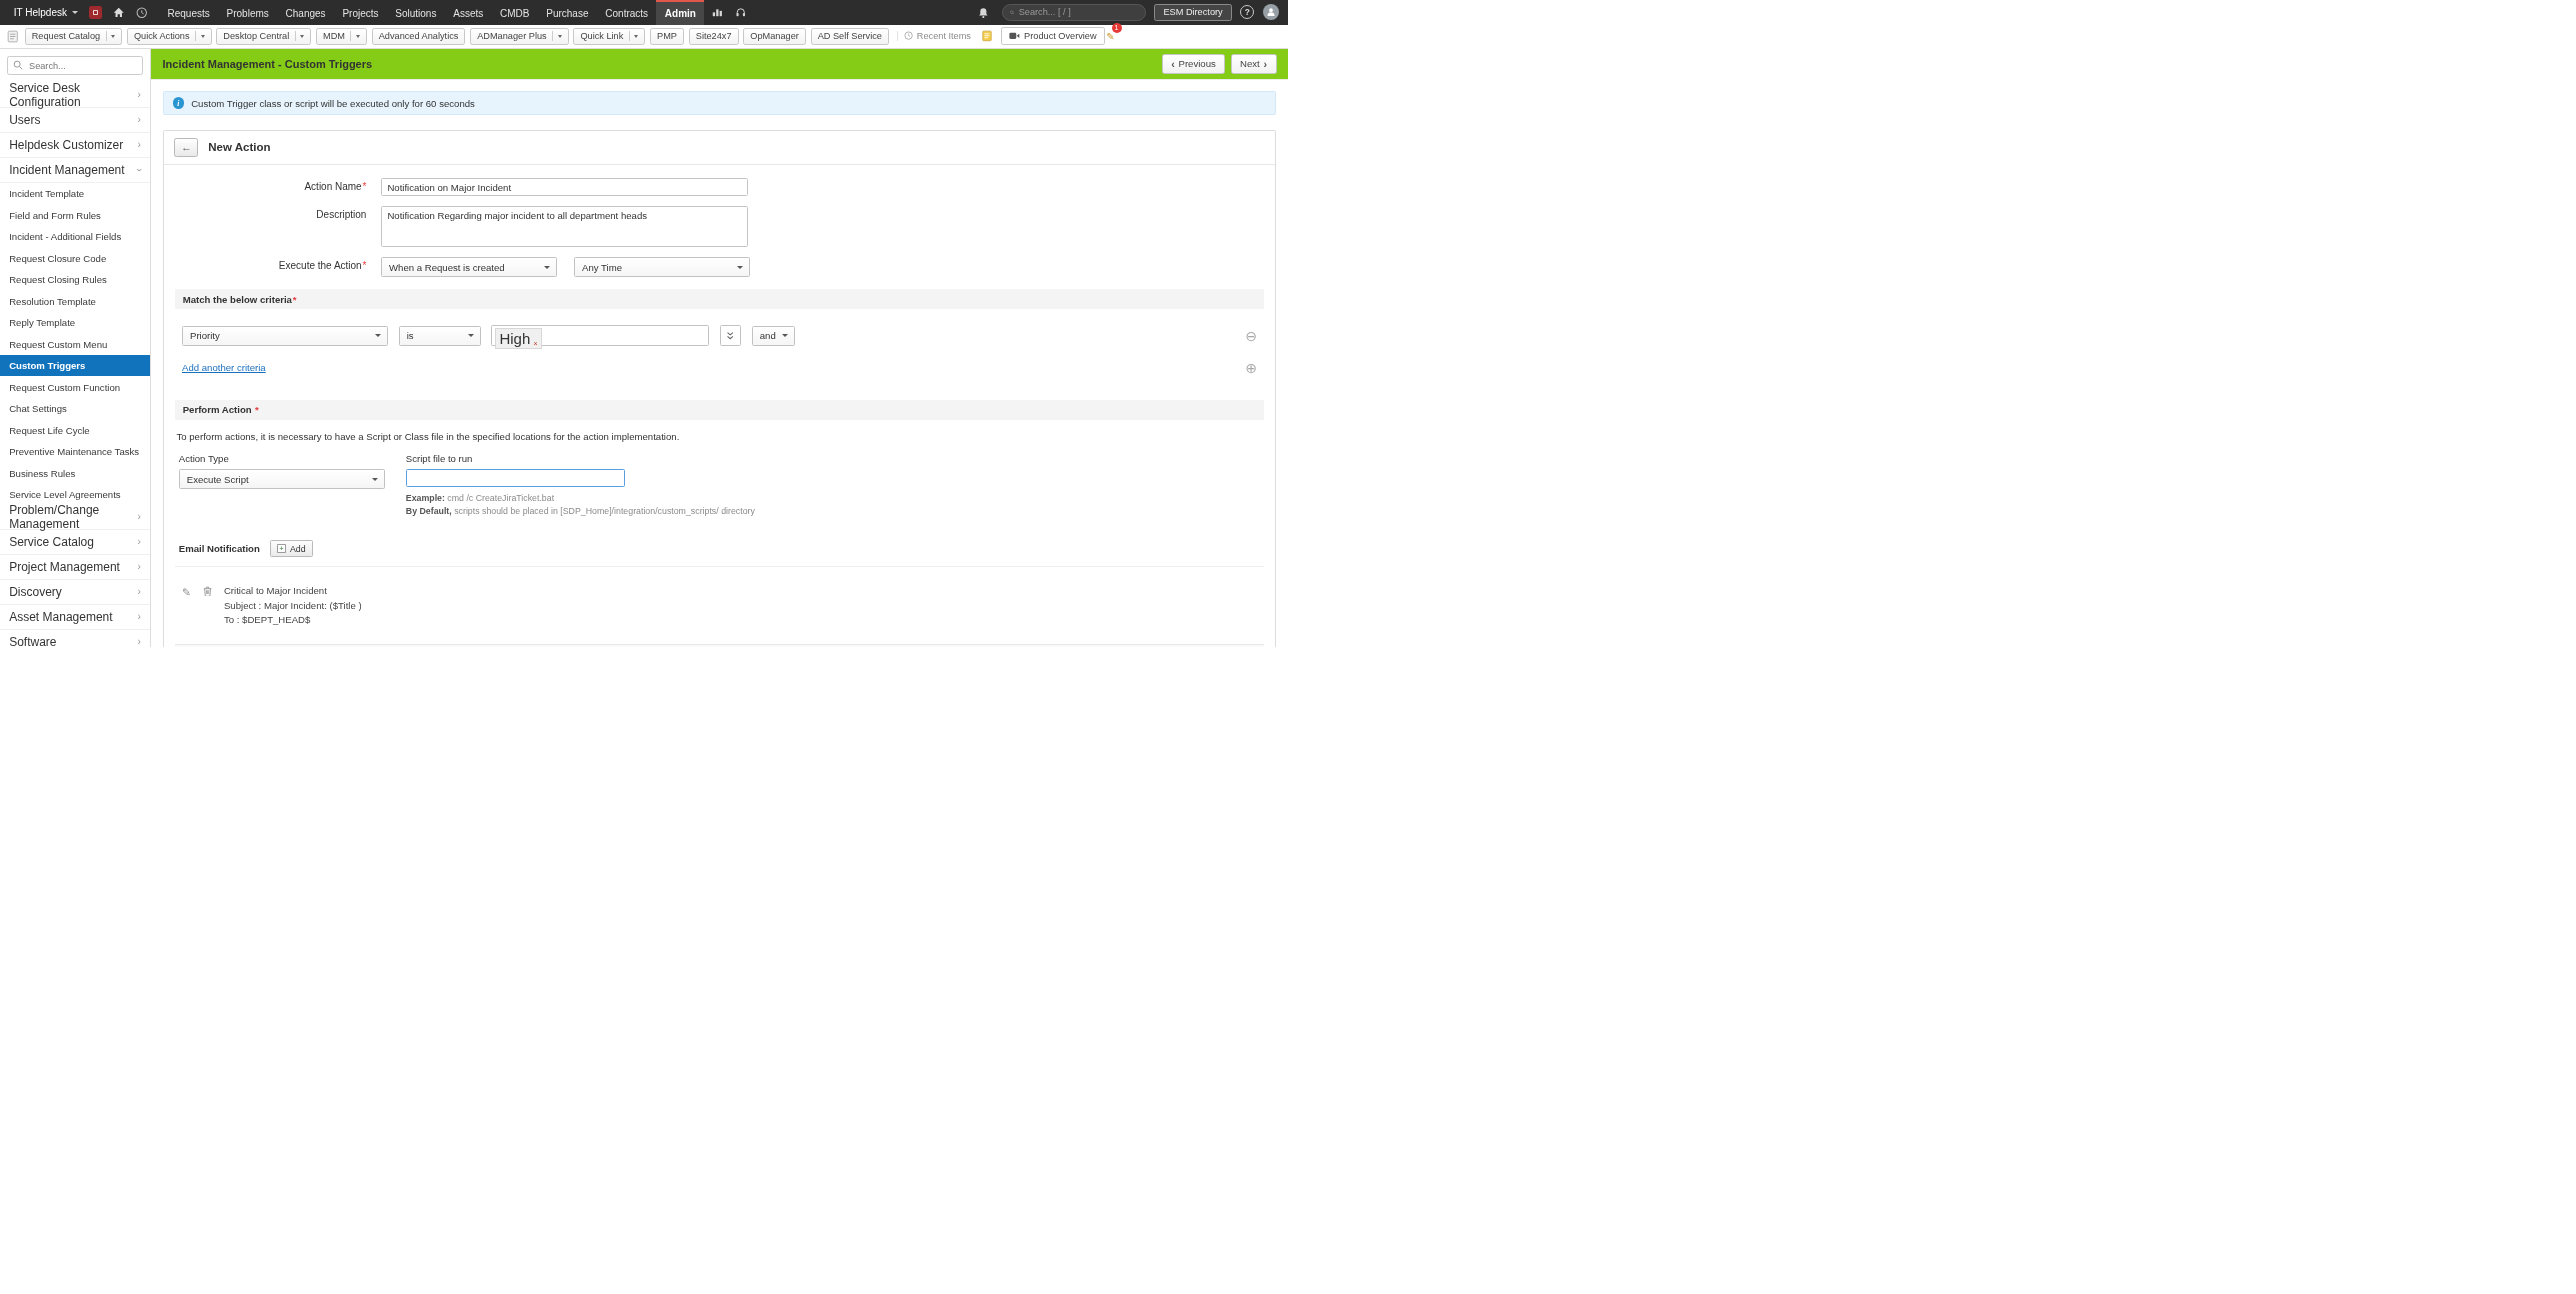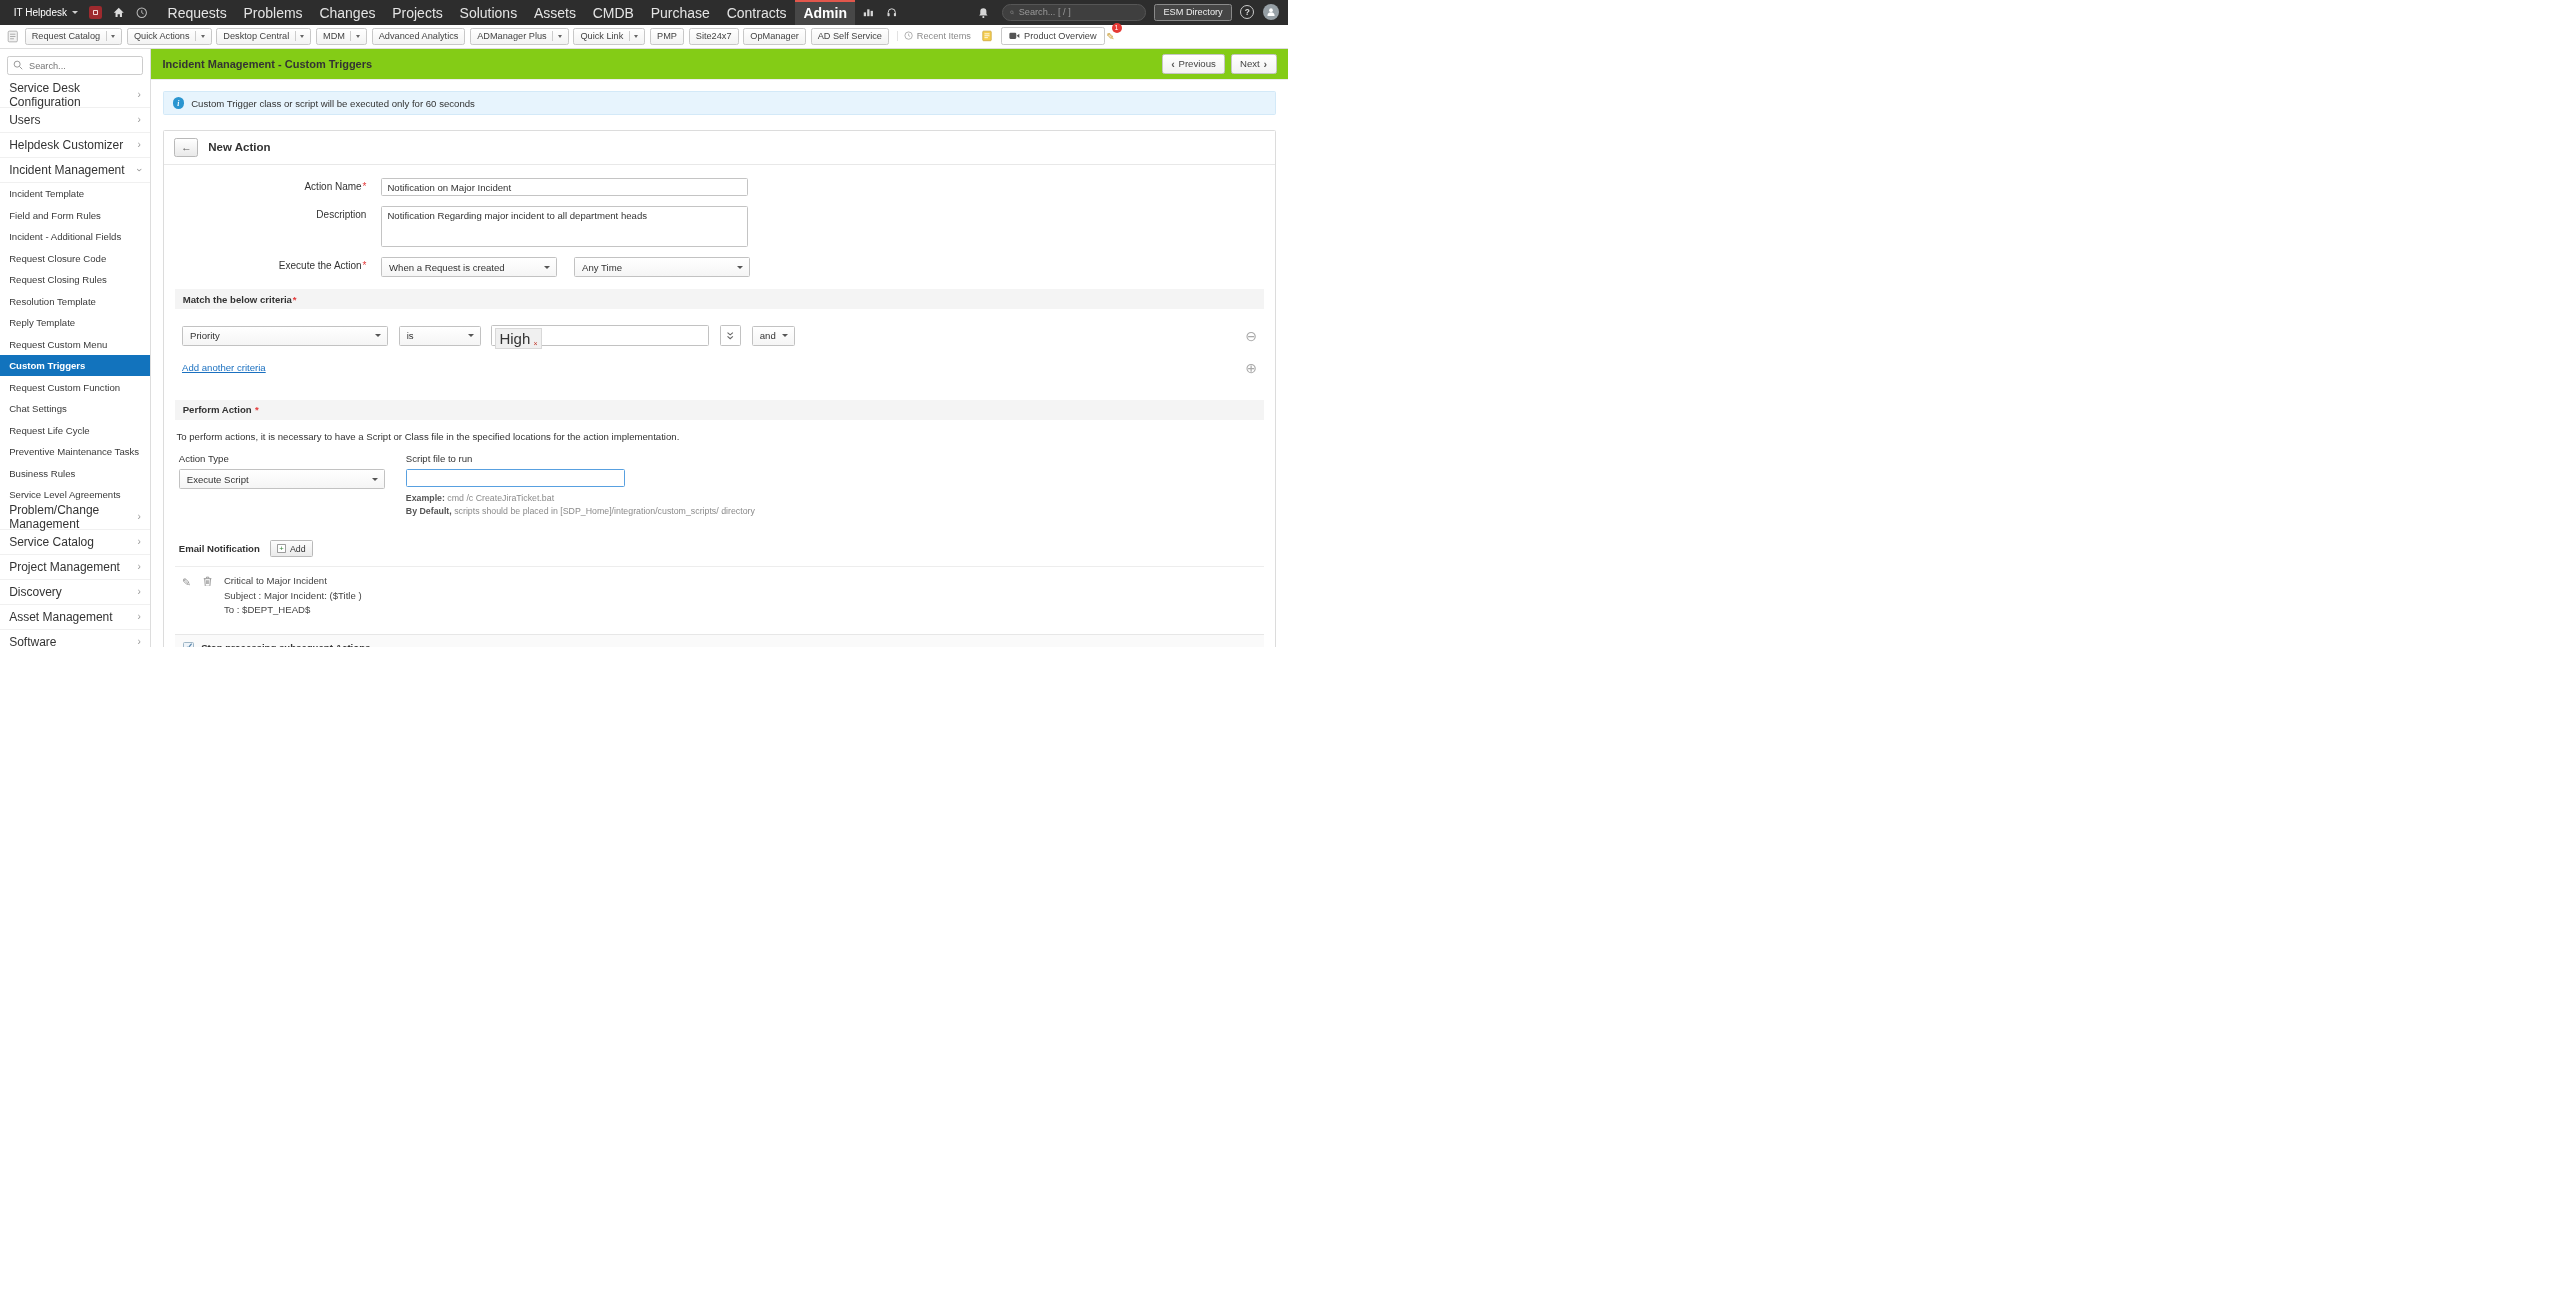--- a/index.html
+++ b/index.html
@@ -9,21 +9,21 @@
   input,textarea{font-family:inherit}
 
   
   .topnav{height:24.5px;background:#2d2d2d;display:flex;align-items:center;padding:0 9.2px;gap:3.1px;color:#e9e9e9}
   .brand{display:flex;align-items:center;gap:4.6px;color:#fff;font-size:10px;padding:0 4.6px;cursor:pointer}
   .caret-down{width:0;height:0;border-left:3.1px solid transparent;border-right:3.1px solid transparent;border-top:3.1px solid #cfcfcf;display:inline-block}
   .tn-icon{width:20px;height:24.5px;display:flex;align-items:center;justify-content:center;cursor:pointer}
   .logo-sq{width:13px;height:13px;border-radius:2.3px;background:#9e2a2e;display:flex;align-items:center;justify-content:center}
   .logo-sq i{display:block;width:5.4px;height:5.4px;border:1.2px solid #f2d7d7;border-radius:0.8px}
   .topmenu{display:flex;height:24.5px;margin-left:4.6px}
-  .topmenu-item{display:flex;align-items:center;padding:0 8.4px;font-size:14px;color:#e4e4e4;height:24.5px;border-top:2.3px solid transparent;cursor:pointer}
+  .topmenu-item{display:flex;align-items:center;padding:0 8.4px;font-size:10px;color:#e4e4e4;height:24.5px;border-top:2.3px solid transparent;cursor:pointer}
   .topmenu-item.active{background:#474747;color:#fff;border-top:2.3px solid #e2574c;font-weight:bold}
   .tn-right{margin-left:auto;display:flex;align-items:center;gap:8.4px}
   .search-pill{width:144px;height:17px;background:#3f3f3f;border:0.8px solid #565656;border-radius:8.4px;display:flex;align-items:center;padding:0 7px;gap:4.6px}
   .search-pill input{flex:1;background:transparent;border:none;outline:none;color:#cfcfcf;font-size:9.2px}
   .search-pill input::placeholder{color:#9a9a9a}
   .esm-btn{height:17px;padding:0 8.4px;background:#454545;border:0.8px solid #8a8a8a;border-radius:2.3px;color:#eee;font-size:9.2px}
   .help-circle{width:14px;height:14px;border:1.2px solid #c9c9c9;border-radius:50%;color:#ddd;font-size:8.4px;font-weight:bold;display:flex;align-items:center;justify-content:center;cursor:pointer}
   .avatar{width:16px;height:16px;border-radius:50%;background:#97a0a6;display:flex;align-items:center;justify-content:center;cursor:pointer}
 
   
@@ -99,21 +99,21 @@
   .pa-label{display:block;font-size:9.6px;color:#333;margin-bottom:5px}
   .script-input{width:219px;height:17.6px;border:0.8px solid #58a0e0;border-radius:1.5px;padding:0 4.6px;font-size:9.6px;outline:none}
   .example{font-size:8.8px;color:#8a8a8a;margin-top:5.4px;line-height:1.5}
   .example b{color:#555}
 
   .email-header{display:flex;align-items:center;gap:10px;padding:21.5px 3.8px 9.2px;font-size:9.6px}
   .email-title{font-weight:bold}
   .add-btn{display:inline-flex;align-items:center;gap:3.8px;height:17px;padding:0 6.1px;border:0.8px solid #b9b9b9;border-radius:1.5px;background:linear-gradient(#fdfdfd,#ebebeb);font-size:8.8px;color:#333}
   .add-plus{width:9.2px;height:9.2px;border:0.8px solid #9c9c9c;background:#fff;color:#2e7d32;font-size:7.7px;line-height:7.7px;text-align:center;border-radius:0.8px}
   .add-plus::before{content:"+"}
-  .email-entries{border-top:0.8px solid #ededed;padding:7px 7px 17px;display:flex;gap:11.5px}
+  .email-entries{border-top:0.8px solid #ededed;padding:17px 7px 17px;display:flex;gap:11.5px}
   .entry-icons{display:flex;gap:12.3px;padding-top:1.5px}
   .edit-ic{color:#8a8a8a;font-size:10.7px;cursor:pointer}
   .edit-ic::before{content:"\270E"}
   .entry-text{font-size:9.6px;color:#444;line-height:1.5}
 
   .stop-row{display:flex;align-items:center;gap:7px;background:#fafafa;border-top:0.8px solid #e7e7e7;border-bottom:0.8px solid #e7e7e7;padding:6.1px 7.7px;font-weight:bold;font-size:9.6px;color:#333}
   .checkbox{width:11.5px;height:11.5px;border:0.8px solid #9fb6c6;border-radius:1.5px;background:#eef4f9;position:relative;cursor:pointer;flex-shrink:0}
   .checkbox::after{content:"\2713";position:absolute;left:1.5px;top:-1.5px;color:#5c87ab;font-size:10px;font-weight:bold}
 </style>
 </head>

